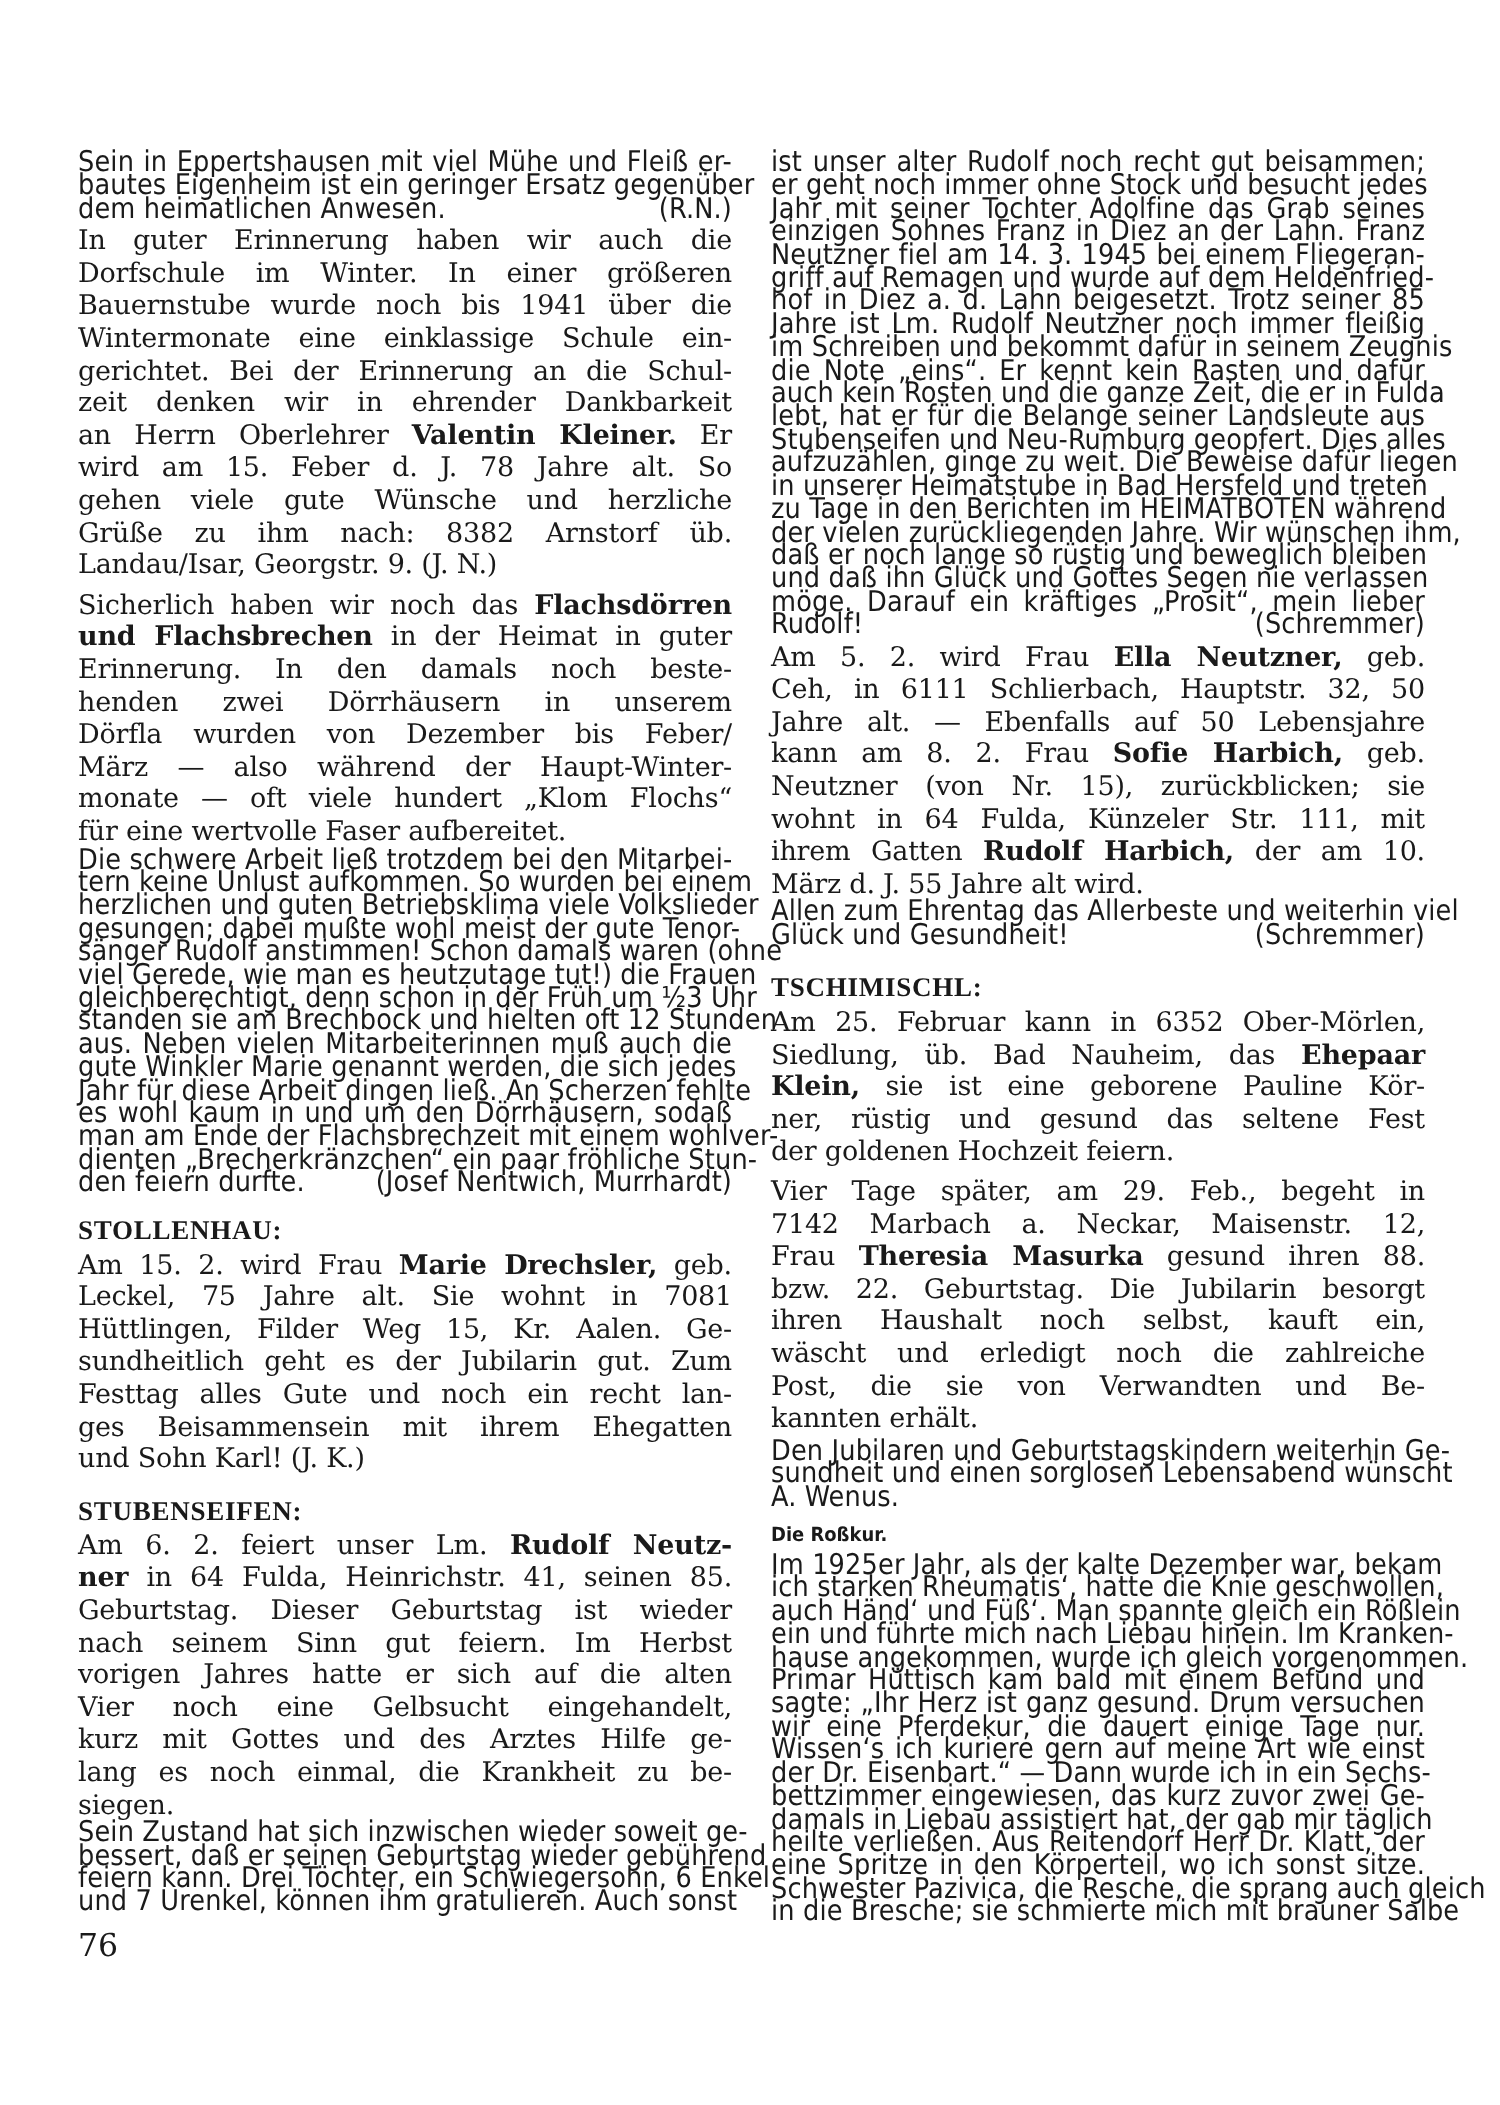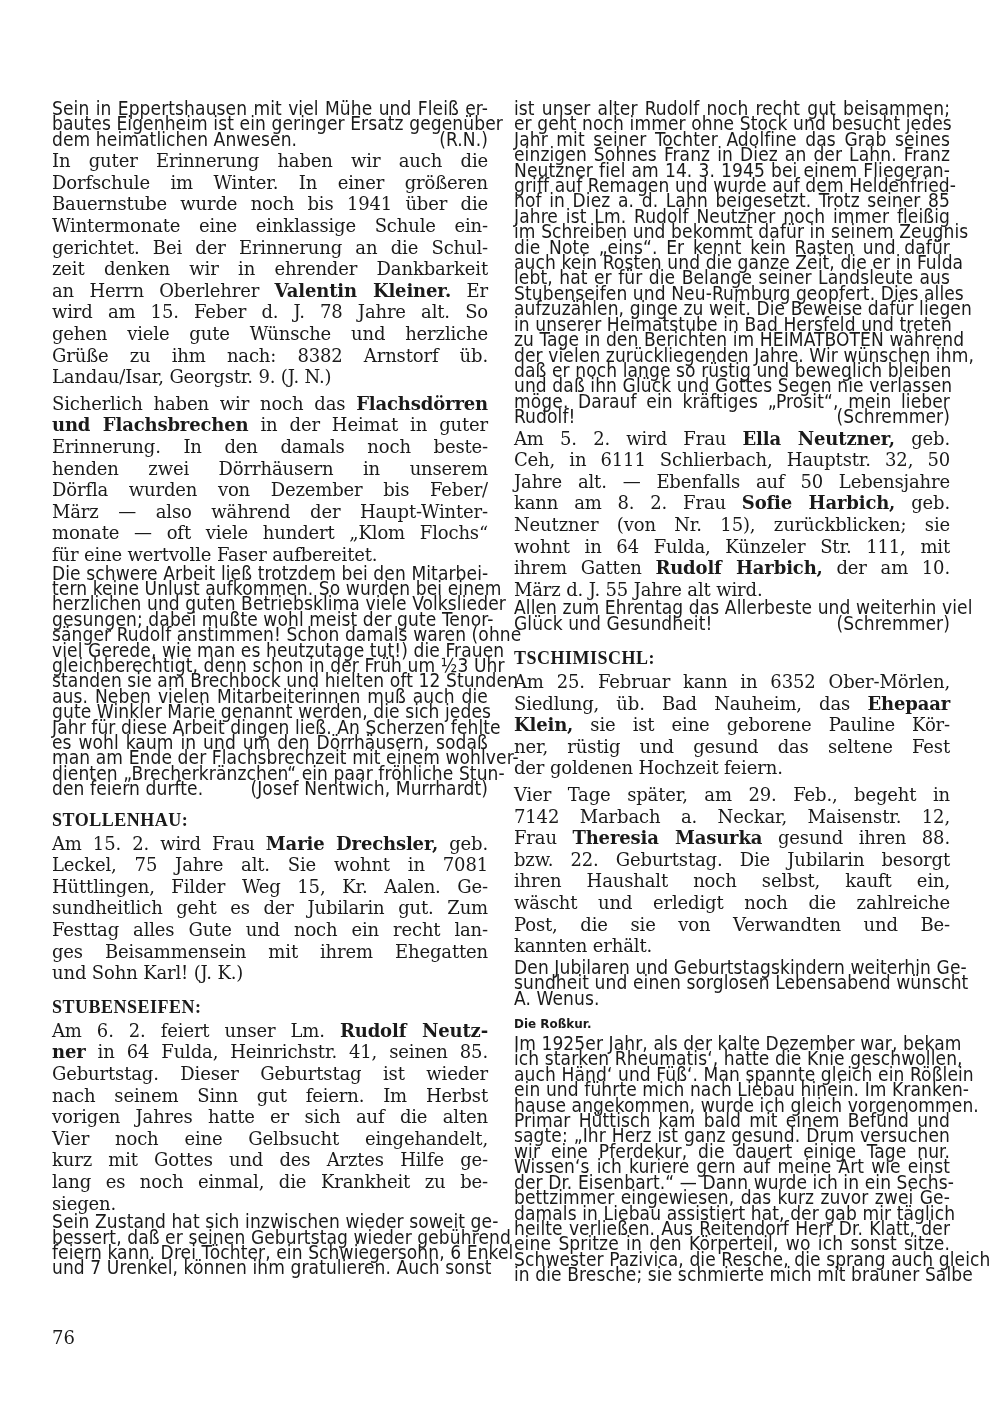--- a/index.html
+++ b/index.html
@@ -10,21 +10,21 @@
   .ln { display:block; text-align:justify; text-align-last:justify; white-space:nowrap; overflow:visible; }
   .ln.last { text-align-last:left; }
   .small { font-family:"DejaVu Sans Condensed","DejaVu Sans", sans-serif; font-size:19px; line-height:15.4px; letter-spacing:0.1px; }
   .large { font-family:"DejaVu Serif", serif; font-size:18px; line-height:21.6px; letter-spacing:-0.15px; }
   .head { font-family:"Liberation Serif", serif; font-weight:bold; font-size:18px; line-height:22px; letter-spacing:0.5px; margin-top:12px; margin-bottom:2px; }
   .subhead { font-family:"DejaVu Sans", sans-serif; font-weight:bold; font-size:13px; line-height:16px; margin-top:10px; margin-bottom:4px; transform:scaleX(0.92); transform-origin:left; }
   .gap { height:5px; }
   .gap2 { height:3px; }
   b { font-weight:bold; }
   .sig { float:right; }
-  #page-number { position:absolute; left:52px; top:1327px; font-family:"DejaVu Serif", serif; font-size:18px; }
+  #page-number { position:absolute; left:52px; top:1285px; font-family:"DejaVu Serif", serif; font-size:21px; }
   .small .ln { transform:scaleX(1); }
 </style>
 </head>
 <body>
 
 <div class="col" id="col-left">
 
   <div class="small">
     <span class="ln">Sein in Eppertshausen mit viel Mühe und Fleiß er-</span>
     <span class="ln">bautes Eigenheim ist ein geringer Ersatz gegenüber</span>

